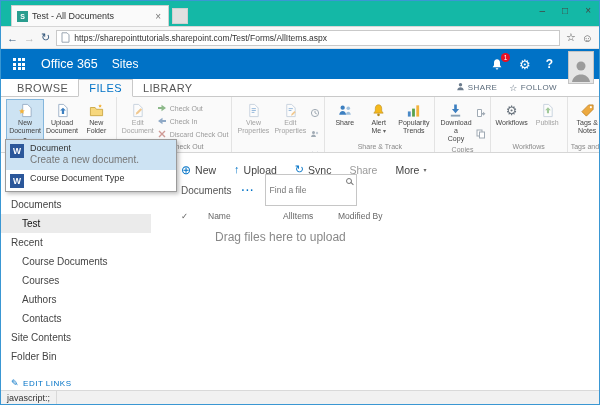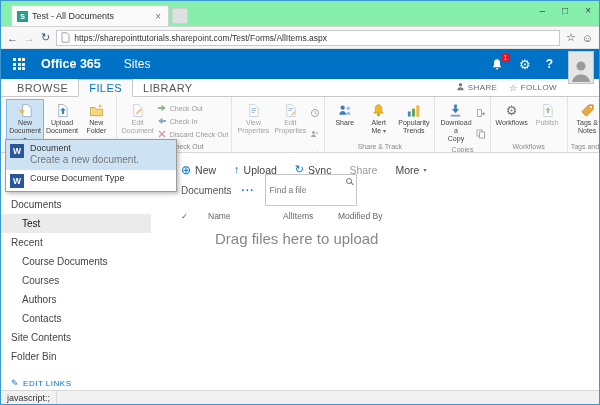--- a/index.html
+++ b/index.html
@@ -1,21 +1,21 @@
 <!DOCTYPE html>
 <html><head>
 <meta charset="utf-8">
 <style>
   *{margin:0;padding:0;box-sizing:border-box;font-family:"Liberation Sans",sans-serif}
   body{background:#888}
   .window{width:600px;height:405px;border:1px solid #3a97d3;background:#fff;position:relative;
           display:flex;flex-direction:column;overflow:hidden}
 
   
-  .tabstrip{flex:0 0 26px;background:#86efac;border-bottom:1px solid #d6d6d6;display:flex;align-items:flex-end;position:relative}
+  .tabstrip{flex:0 0 26px;background:#14b8a6;border-bottom:1px solid #d6d6d6;display:flex;align-items:flex-end;position:relative}
   .tab{height:21px;width:158px;background:#fafafa;border:1px solid #d0d0d0;border-bottom:none;margin-left:10px;
        display:flex;align-items:center;padding:0 5px;font-size:9px;color:#333;gap:4px}
   .favicon{width:11px;height:11px;background:#2a9d8f;color:#fff;font-size:7px;font-weight:bold;
            display:flex;align-items:center;justify-content:center;flex:0 0 11px}
   .tab-title{flex:1;white-space:nowrap;overflow:hidden}
   .tab-close{color:#777;font-size:10px;padding:0 2px}
   .newtab{width:16px;height:16px;background:#e0e0e0;border:1px solid #d0d0d0;margin:0 0 2px 3px}
   .wincontrols{position:absolute;right:8px;top:4px;display:flex;gap:17px;font-size:10px;color:#444}
   .wincontrols span{cursor:default}
 
@@ -23,21 +23,21 @@
   .navglyph{font-size:11px;color:#33567a}
   .navglyph.fwd{color:#b5b5b5}
   .urlbox{flex:1;height:16px;background:#fff;border:1px solid #c9c9c9;display:flex;align-items:center;padding:0 4px;gap:4px;overflow:hidden}
   .urltext{font-size:8.5px;color:#333;white-space:nowrap;overflow:hidden}
   .abicon{font-size:11px;color:#555}
 
   
   .suitebar{flex:0 0 30px;background:#0072c6;display:flex;align-items:center;padding:0 12px;color:#fff}
   .waffle{display:grid;grid-template-columns:repeat(3,3px);grid-template-rows:repeat(3,3px);gap:1.5px;margin-right:16px}
   .waffle i{background:#fff;display:block}
-  .brand{font-size:12.5px;font-weight:bold;margin-right:23px}
+  .brand{font-size:12.5px;font-weight:normal;margin-right:14px}
   .section{font-size:12px}
   .suiteright{margin-left:auto;display:flex;align-items:center;gap:15px;margin-right:34px}
   .bellwrap{position:relative;display:flex}
   .badge{position:absolute;top:-5px;right:-6px;background:#e81123;color:#fff;font-size:6.5px;min-width:9px;height:9px;
          line-height:9px;text-align:center;border-radius:5px;padding:0 1px}
   .gear{font-size:13px;color:#fff}
   .help{font-size:12px;font-weight:bold;color:#fff}
   .avatar{position:absolute;right:5px;top:50px;width:26px;height:33px;background:#e6e6e6;border:1px solid #c4c4c4;
           z-index:40;display:flex;align-items:flex-end;justify-content:center;overflow:hidden}
 
@@ -87,21 +87,21 @@
   .viewlabel{font-size:10px;color:#555}
   .vellipsis{font-size:10px;font-weight:bold;color:#0072c6;letter-spacing:1px}
   .searchwrap{position:relative}
   .searchwrap input{width:92px;height:32px;border:1px solid #c6c6c6;font-size:8.5px;padding:0 16px 0 4px;color:#333;outline:none}
   .mag{position:absolute;right:5px;top:4px;width:6px;height:6px;border:1px solid #777;border-radius:50%}
   .mag::after{content:"";position:absolute;width:4px;height:1px;background:#777;transform:rotate(45deg);right:-3px;bottom:-1px}
   .hdrrow{margin-top:12px;display:flex;font-size:8.5px;color:#666}
   .hcheck{width:27px}
   .hname{width:75px}
   .hmod{width:55px}
-  .emptytext{margin-top:9px;margin-left:34px;font-size:15px;color:#888}
+  .emptytext{margin-top:9px;margin-left:34px;font-size:12px;color:#888}
 
   
   .newmenu{position:absolute;left:4px;top:138px;width:172px;background:#fff;border:1px solid #9b9b9b;
            box-shadow:2px 2px 4px rgba(0,0,0,.25);z-index:50}
   .mitem{display:flex;gap:6px;padding:3px 4px;align-items:flex-start}
   .mitem.sel{background:#cde3f3}
   .wordicon{width:14px;height:14px;background:#2b579a;color:#fff;font-size:8.5px;font-weight:bold;
             display:flex;align-items:center;justify-content:center;flex:0 0 14px;margin-top:1px}
   .mtitle{font-size:9px;color:#333;line-height:1.25}
   .mdesc{font-size:10px;color:#777;line-height:1.25}

